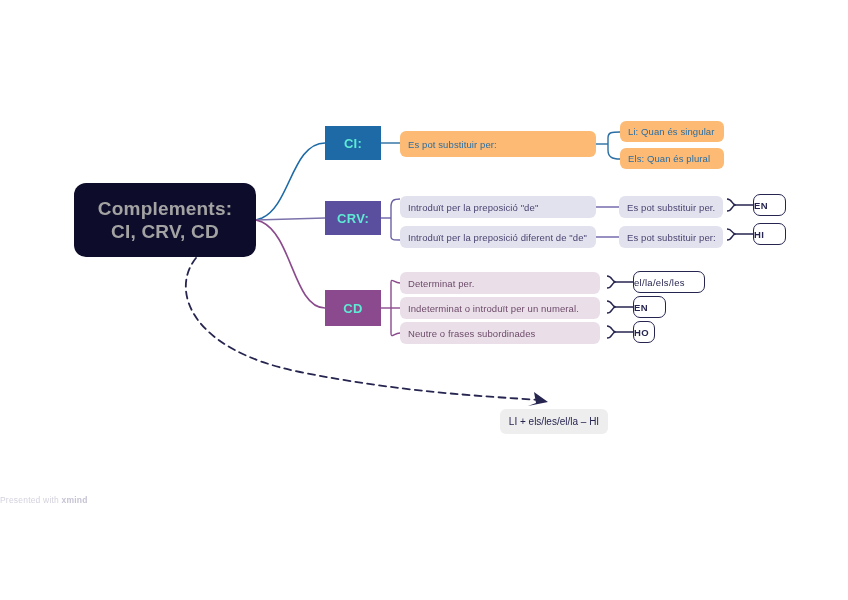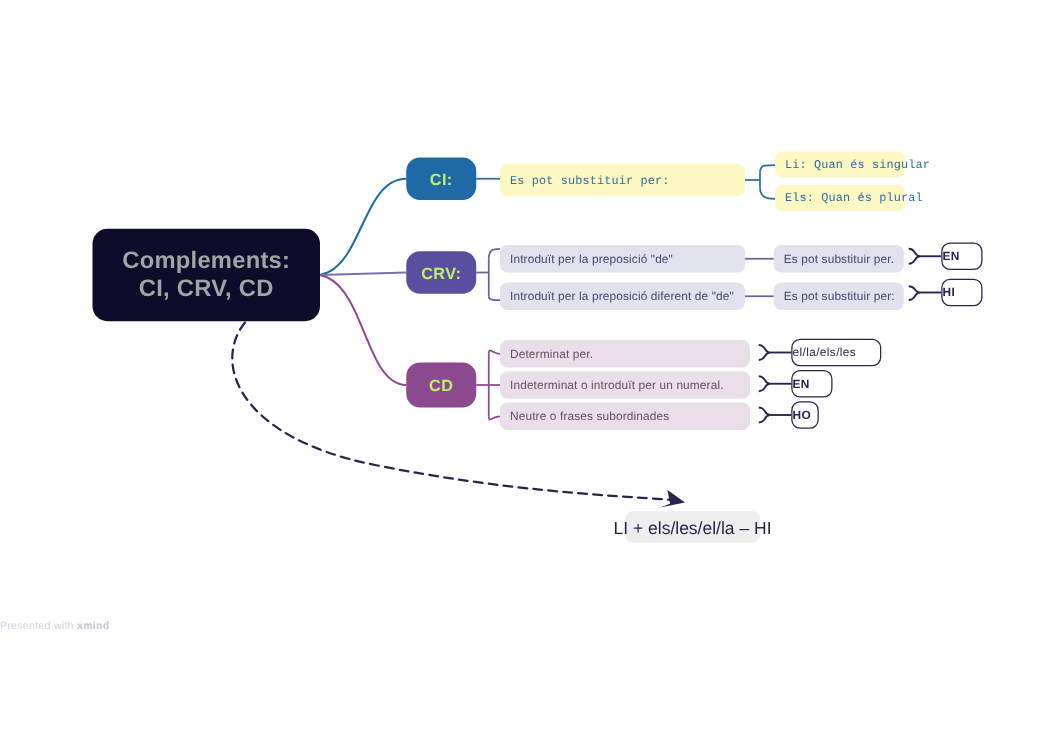--- a/index.html
+++ b/index.html
@@ -48,40 +48,40 @@
   }
   #root-node .line2 {
     font-size: 19px;
     font-weight: bold;
     letter-spacing: .2px;
     line-height: 23px;
   }
 
   
   .branch-box {
-    border-radius: 11px;
+    border-radius: 0;
     justify-content: center;
-    color: #bef264;
+    color: #5eead4;
     font-size: 13px;
     font-weight: bold;
     letter-spacing: .3px;
   }
   #branch-ci  { left: 325px; top: 126px; width: 56px; height: 34px; background: #1d6aa6; }
   #branch-crv { left: 325px; top: 201px; width: 56px; height: 34px; background: #5a4f9f; }
   #branch-cd  { left: 325px; top: 290px; width: 56px; height: 36px; background: #8b4a8d; text-align: center; }
 
   
   .chip {
     border-radius: 6px;
     padding: 0 8px;
     font-size: 9.5px;
     letter-spacing: .1px;
     white-space: nowrap;
   }
-  .chip.blue   { background: #fef9c3; color: #2a6ea3; font-family: Liberation Mono, monospace; }
+  .chip.blue   { background: #fdba74; color: #2a6ea3; }
   .chip.purple { background: #e2e1ee; color: #4a4470; }
   .chip.plum   { background: #eadfe9; color: #6d4a69; }
 
   
   #ci-sub      { left: 400px; top: 131px; width: 196px; height: 26px; }
   #ci-leaf-1   { left: 620px; top: 121px; width: 104px; height: 21px; }
   #ci-leaf-2   { left: 620px; top: 148px; width: 104px; height: 21px; }
 
   
   #crv-sub-1   { left: 400px; top: 196px; width: 196px; height: 22px; }
@@ -113,21 +113,21 @@
   #pill-ho-cd  { left: 633px; top: 321px; width: 22px; height: 22px; }
 
   
   #bottom-node {
     left: 500px; top: 409px;
     width: 108px; height: 25px;
     background: #eeeeee;
     border-radius: 6px;
     justify-content: center;
     color: #262550;
-    font-size: 14px;
+    font-size: 10px;
     white-space: nowrap;
   }
 
   
   #footer {
     position: absolute;
     left: 0; top: 495px;
     width: 848px;
     text-align: left;
     font-size: 8.5px;

